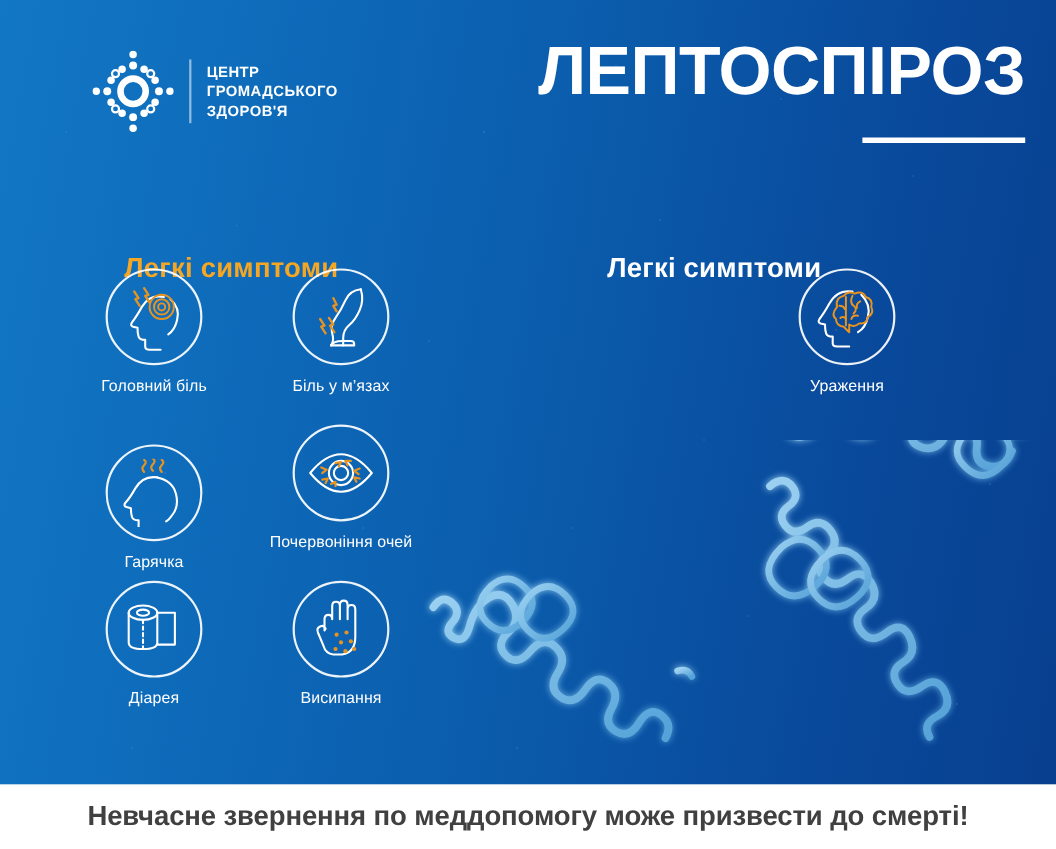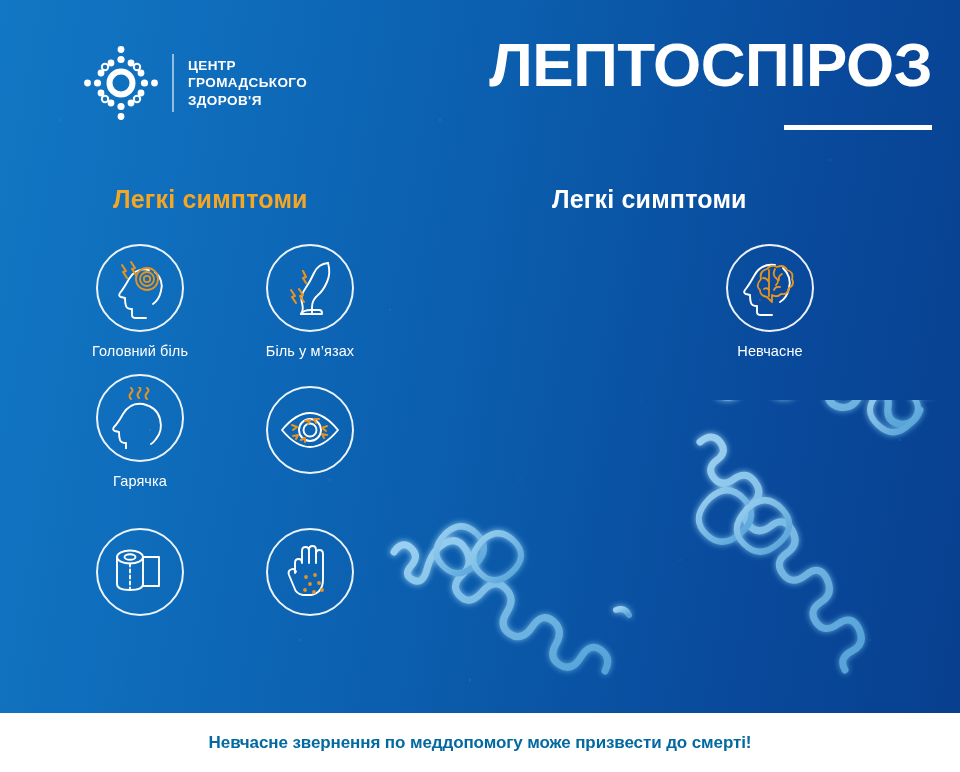--- a/index.html
+++ b/index.html
@@ -93,20 +93,21 @@
     background: #ffffff;
   }
 
   
   .column-heading {
     position: absolute;
     font-size: 25px;
     font-weight: bold;
     letter-spacing: .2px;
     white-space: nowrap;
+    margin-top: 45px;
   }
 
   .column-heading.mild  { left: 113px; top: 185px; color: #f5a623; }
   .column-heading.severe{ left: 552px; top: 185px; color: #ffffff; }
 
   
   .symptom {
     position: absolute;
     width: 200px;
     margin-left: -100px;
@@ -142,22 +143,22 @@
     bottom: 0;
     width: 960px;
     height: 59px;
     background: #ffffff;
     display: flex;
     align-items: center;
     justify-content: center;
   }
 
   .footer-text {
-    color: #0369a1;
-    font-size: 17px;
+    color: #404040;
+    font-size: 25px;
     font-weight: bold;
     letter-spacing: -0.1px;
     white-space: nowrap;
   }
 </style>
 </head>
 <body>
 
 <div class="poster">
 
@@ -297,21 +298,21 @@
         <g stroke="#e8931f" stroke-width="2.1" fill="none">
           <path d="M24 14 l3 6 l-3 1 l3 5"></path>
           <path d="M12 33 l4 6 l-3 1 l4 6"></path>
           <path d="M20 32 l4 6 l-3 1 l4 6"></path>
         </g>
       </svg>
     </div>
     <div class="sym-label">Біль у м’язах</div>
   </div>
 
-  <div class="symptom" style="left:140px; top:374px;">
+  <div class="symptom" style="left:140px; top:404px;">
     <div class="sym-circle">
       <svg width="62" height="62" viewBox="0 0 62 62" fill="none" stroke-linecap="round" stroke-linejoin="round">
         <g stroke="#ffffff" stroke-width="1.9">
           <path d="M34 17 q-13 -2 -20 10 q-5 9 -9 13 q-2 3 1 4 l4 1 q0 5 1 8 q1 3 6 3 l0 6 q0 3 4 3 l12 0"></path>
           <path d="M34 17 q14 3 17 15 q3 12 -4 20 q-3 4 -5 5"></path>
         </g>
         <g stroke="#e8931f" stroke-width="2" fill="none">
           <path d="M22 12 q-3 -3 0 -6 q3 -3 0 -5"></path>
           <path d="M30 11 q-3 -3 0 -6 q3 -3 0 -5"></path>
           <path d="M38 12 q-3 -3 0 -6 q3 -3 0 -5"></path>
@@ -333,71 +334,74 @@
           <path d="M14 27 l5 2 l-4 3"></path>
           <path d="M15 38 l5 -1 l-2 4"></path>
           <path d="M23 42 l4 -2 l0 4"></path>
           <path d="M27 23 l5 -1 l-2 4"></path>
           <path d="M49 28 l-5 2 l4 3"></path>
           <path d="M49 37 l-5 -1 l2 4"></path>
           <path d="M41 21 l-5 0 l2 4"></path>
         </g>
       </svg>
     </div>
+    <div class="sym-label">Почервоніння очей</div>
   </div>
 
   <div class="symptom" style="left:140px; top:528px;">
     <div class="sym-circle">
       <svg width="60" height="60" viewBox="0 0 60 60" fill="none" stroke-linecap="round" stroke-linejoin="round">
         <g stroke="#ffffff" stroke-width="1.9">
           <ellipse cx="20" cy="15" rx="13" ry="6.5"></ellipse>
           <ellipse cx="20" cy="15" rx="5.5" ry="2.8"></ellipse>
           <path d="M7 15 l0 27 q0 6 13 6 q13 0 13 -6 l0 -27"></path>
           <path d="M33 15 l16 0 l0 29 l-16 0"></path>
           <path d="M20 21.5 l0 26" stroke-dasharray="3 3"></path>
         </g>
       </svg>
     </div>
+    <div class="sym-label">Діарея</div>
   </div>
 
   <div class="symptom" style="left:310px; top:528px;">
     <div class="sym-circle">
       <svg width="56" height="58" viewBox="0 0 56 58" fill="none" stroke-linecap="round" stroke-linejoin="round">
         <g stroke="#ffffff" stroke-width="1.9">
           <path d="M13 30 l0 -10 q0 -4 3.5 -4 q3.5 0 3.5 4 l0 -12 q0 -4 3.5 -4 q3.5 0 3.5 4 l0 12 l0 -13 q0 -4 3.5 -4 q3.5 0 3.5 4 l0 13 l0 -9 q0 -4 3.5 -4 q3.5 0 3.5 4 l0 25 q0 14 -12 16 l-8 0 q-7 -1 -9 -8 l-5 -12 q-1.5 -4 2 -5.5 q3.5 -1.5 5 2z"></path>
         </g>
         <g fill="#e8931f">
           <circle cx="24" cy="34" r="1.9"></circle>
             <circle cx="33" cy="32" r="1.9"></circle>
           <circle cx="28" cy="41" r="1.9"></circle>
             <circle cx="37" cy="40" r="1.9"></circle>
           <circle cx="23" cy="47" r="1.9"></circle>
             <circle cx="32" cy="49" r="1.9"></circle>
           <circle cx="40" cy="47" r="1.9"></circle>
         </g>
       </svg>
     </div>
+    <div class="sym-label">Висипання</div>
   </div>
 
 
   <div class="symptom" style="left:770px; top:244px;">
     <div class="sym-circle">
       <svg width="62" height="62" viewBox="0 0 62 62" fill="none" stroke-linecap="round" stroke-linejoin="round">
         <g stroke="#ffffff" stroke-width="1.9">
           <path d="M36 8 q-14 -2 -21 11 q-5 9 -9 14 q-2 3 1 4 l4 1 q0 5 1 8 q1 3 6 3 l0 6 q0 3 4 3 l11 0"></path>
           <path d="M44 11 q9 9 6 20 q-2 10 -9 14"></path>
         </g>
         <g stroke="#e8931f" stroke-width="1.8" fill="none">
           <path d="M22 22 q-2 -8 6 -10 q4 -5 10 -2 q7 -3 10 3 q7 2 5 9 q3 6 -3 9 q-1 7 -8 6 q-4 4 -9 1 l0 7 l-5 -5 q-7 -1 -7 -7 q-5 -4 1 -11z"></path>
           <path d="M30 13 l0 26 M36 12 q-3 6 1 9 q4 3 0 7"></path>
           <path d="M24 21 q4 0 5 3 M43 17 q-4 2 -3 6 M41 30 q-5 -1 -6 3"></path>
           <path d="M25 32 q3 -2 5 1"></path>
         </g>
       </svg>
     </div>
-    <div class="sym-label">Невчасне</div>
+    <div class="sym-label">Ураження</div>
   </div>
 
   <div class="footer">
     <div class="footer-text">Невчасне звернення по меддопомогу може призвести до смерті!</div>
   </div>
 
 </div>
 
 </body></html>

